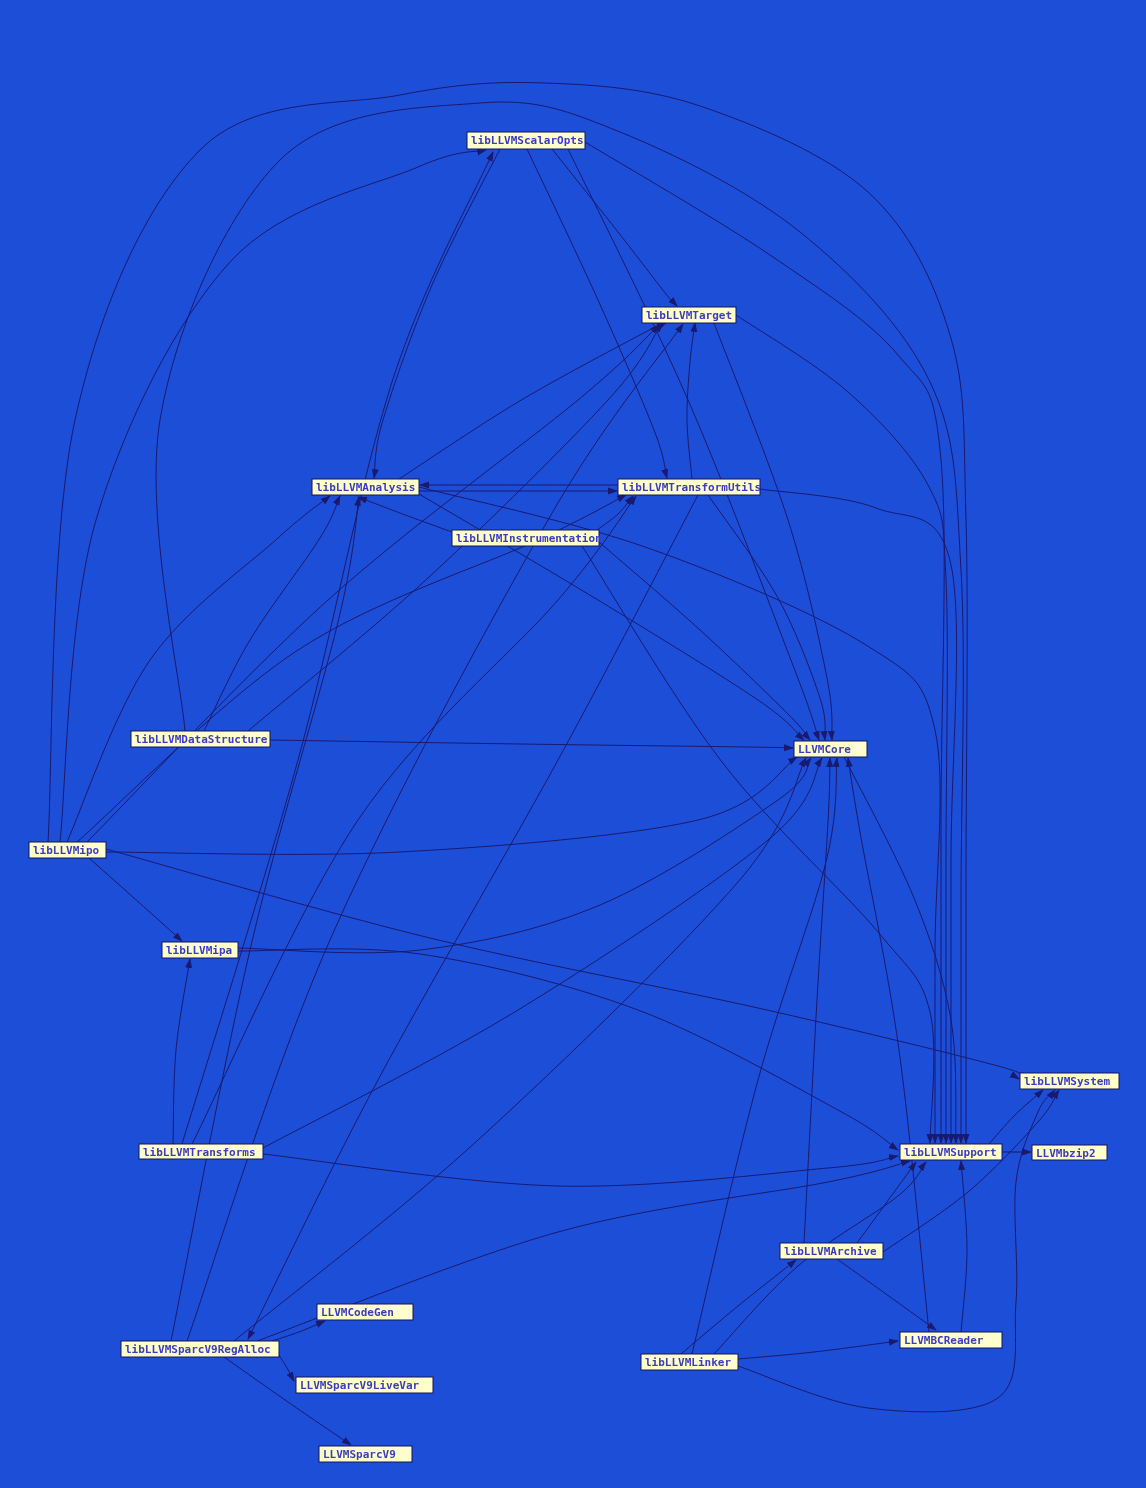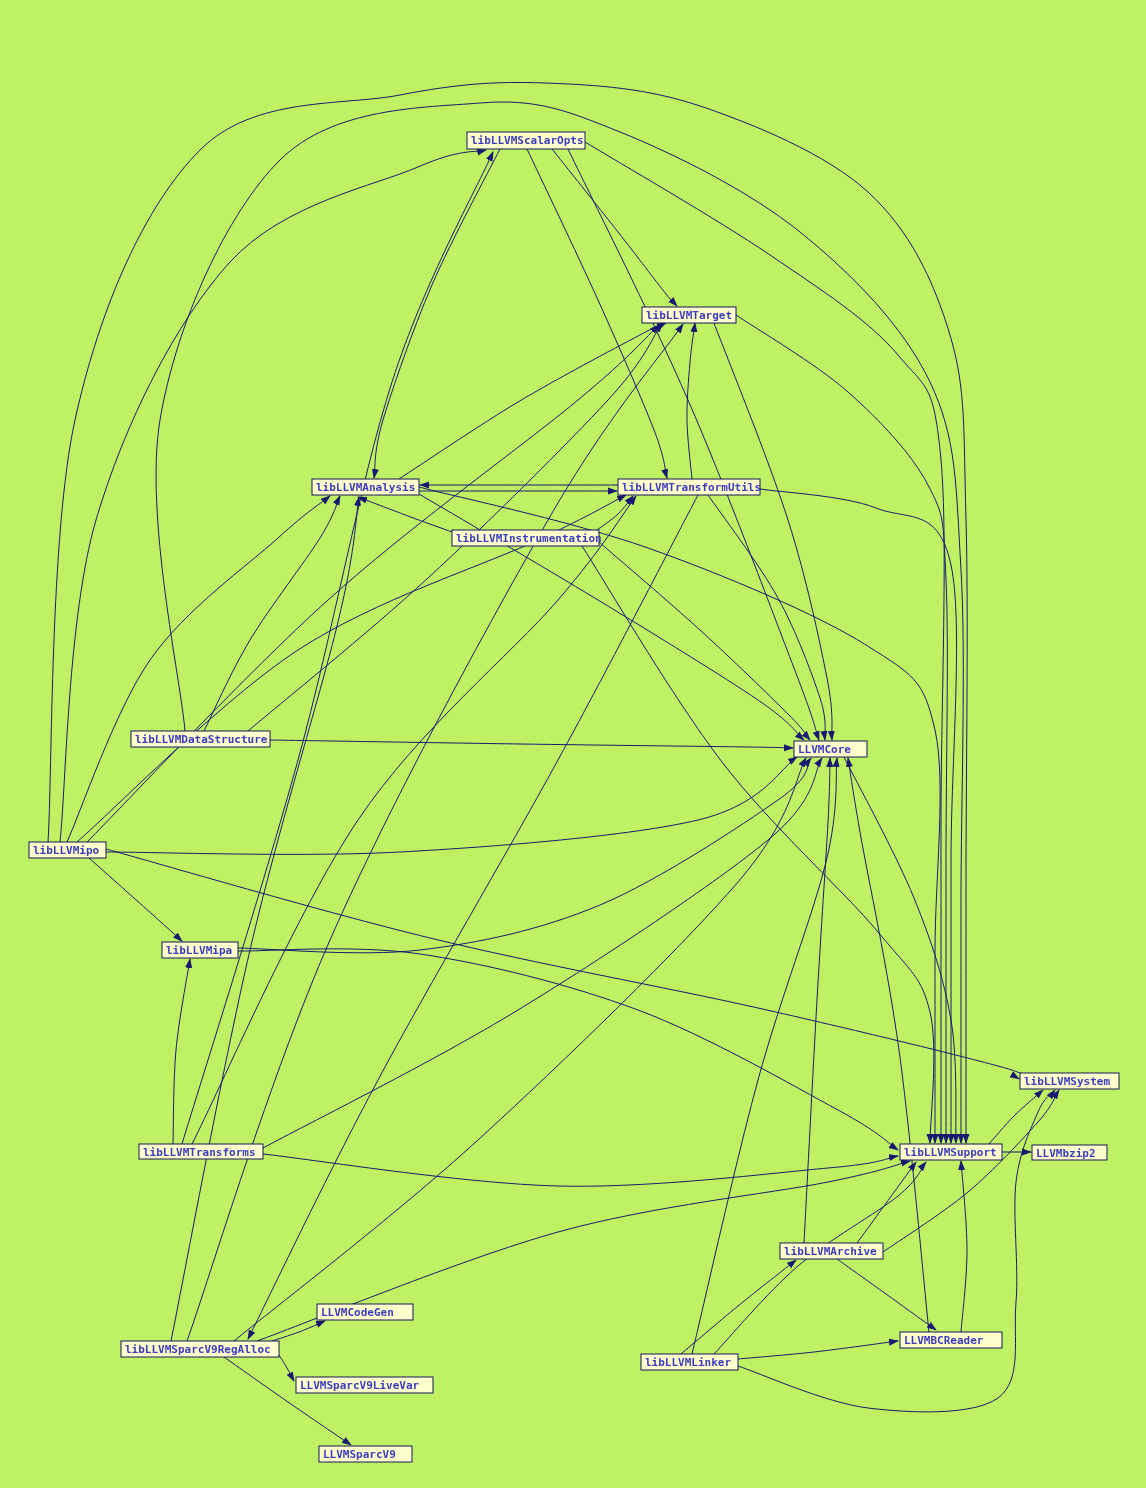--- a/index.html
+++ b/index.html
@@ -1,20 +1,20 @@
 <!DOCTYPE html>
 <html><head>
 <meta charset="utf-8">
 <style>
   html, body { margin: 0; padding: 0; background: #ffffff; }
   #canvas {
     position: relative;
     width: 1146px;
     height: 1488px;
-    background: #bef264;
+    background: #1d4ed8;
     overflow: hidden;
   }
   svg { display: block; }
   .edge { fill: none; stroke-width: 1px; }
   .node-rect { stroke-width: 1px; cursor: pointer; }
   .node-label {
     font-family: "DejaVu Sans Mono", "Liberation Mono", monospace;
     font-size: 11px;
     font-weight: bold;
     cursor: pointer;

